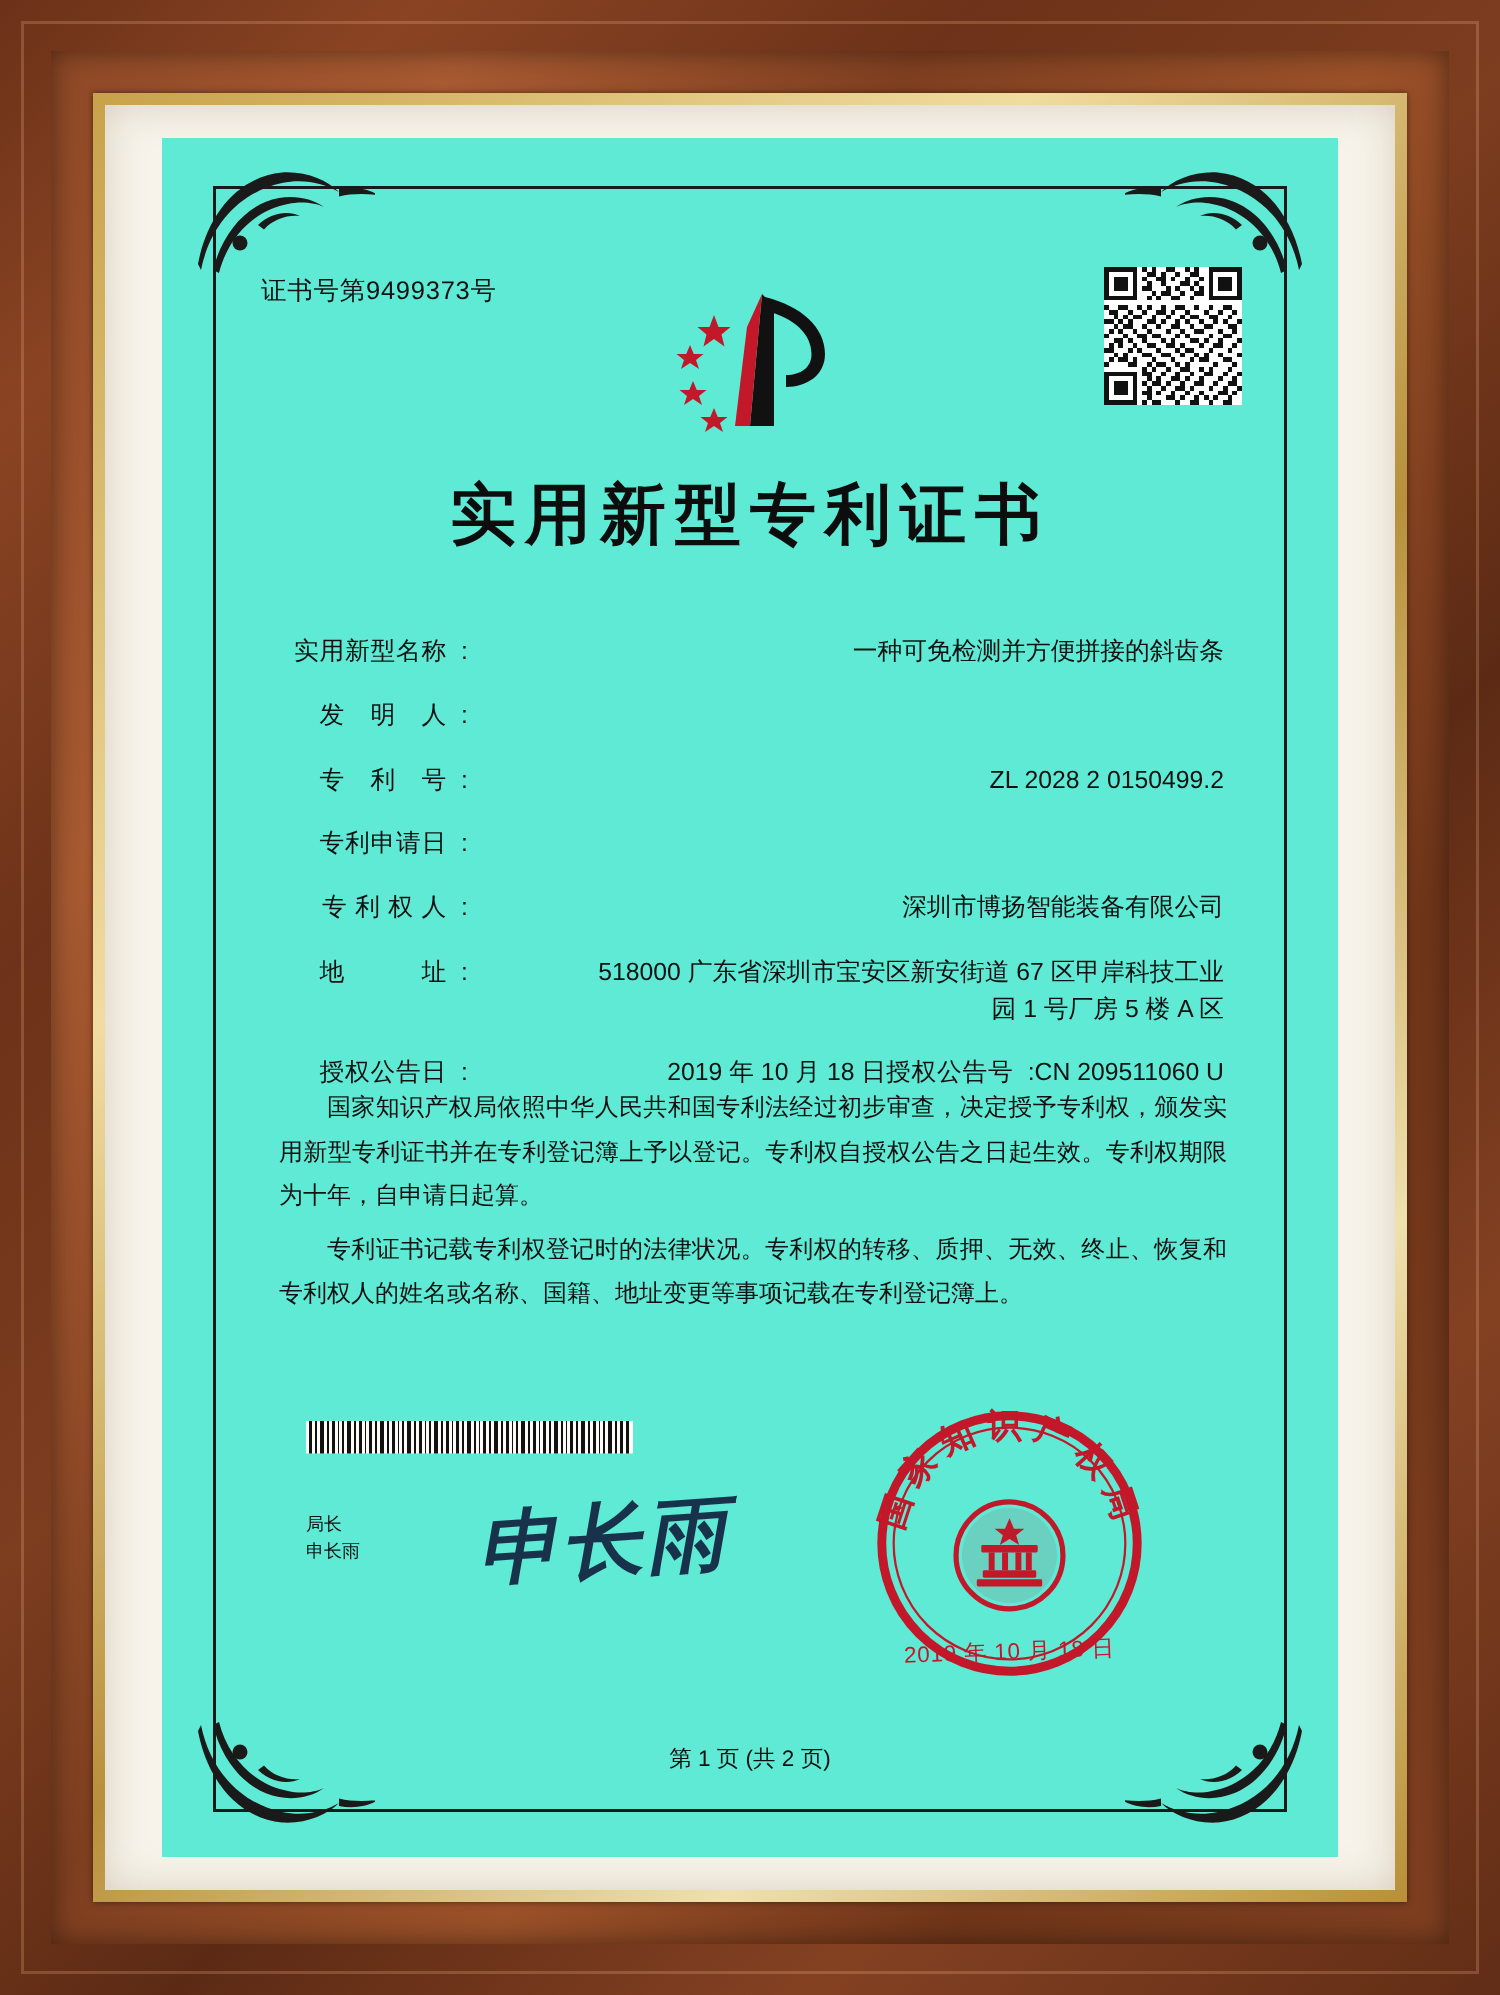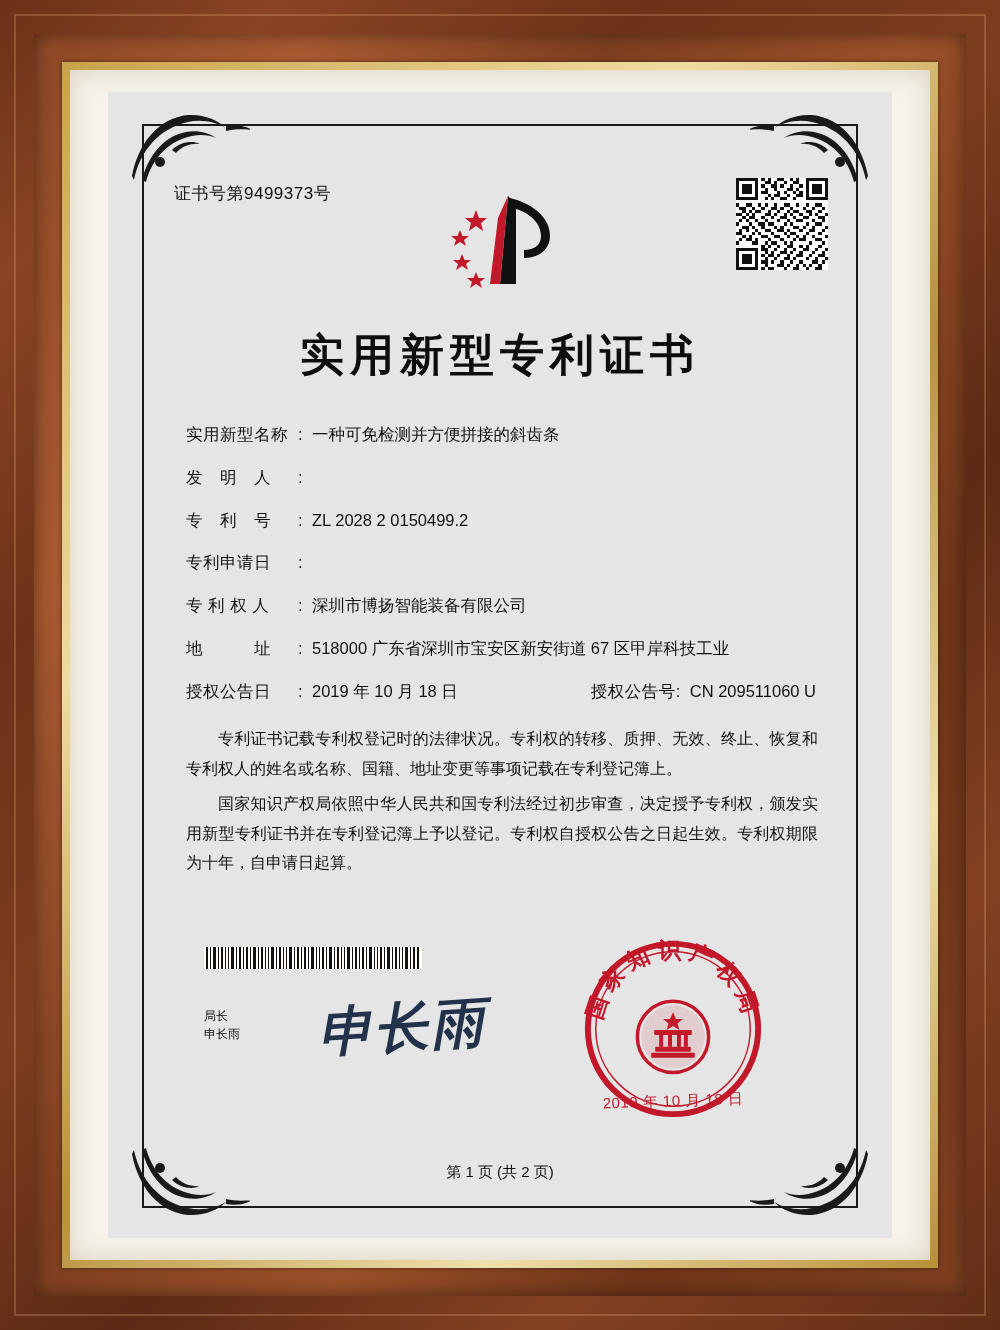--- a/index.html
+++ b/index.html
@@ -51,21 +51,21 @@
     background: #f7f3ea;
     box-shadow: inset 0 0 26px rgba(160,140,110,0.35);
     box-sizing: border-box;
   }
 
   
   .paper {
     position: absolute;
     left: 108px; top: 92px;
     width: 784px; height: 1146px;
-    background: #e5e5e5;
+    background: #5eead4;
     box-sizing: border-box;
     text-decoration: underline;
   }
   .paper-border {
     position: absolute;
     left: 34px; top: 32px; right: 34px; bottom: 30px;
     border: 2px solid #1a1a1a;
     box-sizing: border-box;
   }
   .corner {
@@ -95,36 +95,37 @@
   }
   .qr {
     position: absolute;
     right: 64px; top: 86px;
     width: 92px; height: 92px;
   }
   .qr svg { display:block; width:100%; height:100%; }
 
   .title {
     position: absolute;
-    left: 0; right: 0; top: 234px;
+    left: 0; right: 0; top: 222px;
     text-align: center;
     font-family: "DejaVu Sans", "Liberation Sans", sans-serif;
     font-size: 44px;
     font-weight: bold;
     letter-spacing: 6px;
     color: #0d0d0d;
   }
 
   
   .fields {
     position: absolute;
     left: 78px; top: 330px;
     width: 630px;
     font-size: 16.5px;
     color: #111;
+    text-align: right;
   }
   .field-row {
     display: flex;
     align-items: flex-start;
     margin-bottom: 18px;
     line-height: 1.5;
   }
   .field-label {
     width: 112px;
     flex: none;
@@ -523,37 +524,38 @@
       <span class="field-label">专 利 权 人</span>
       <span class="field-colon">:</span>
       <span class="field-value">深圳市博扬智能装备有限公司</span>
     </div>
 
     <div class="field-row">
       <span class="field-label">地　　　址</span>
       <span class="field-colon">:</span>
       <span class="field-value">
         <span>518000  广东省深圳市宝安区新安街道 67 区甲岸科技工业</span>
+        <span class="line2">园 1 号厂房 5 楼 A 区</span>
       </span>
     </div>
 
     <div class="field-row">
       <span class="field-label">授权公告日</span>
       <span class="field-colon">:</span>
       <span class="field-value">2019 年 10 月 18 日</span>
       <span class="field-label" style="width:auto;">授权公告号</span>
       <span class="field-colon">:</span>
       <span style="flex:none;">CN 209511060 U</span>
     </div>
 
   </div>
 
   <div class="paras">
+    <p>国家知识产权局依照中华人民共和国专利法经过初步审查，决定授予专利权，颁发实用新型专利证书并在专利登记簿上予以登记。专利权自授权公告之日起生效。专利权期限为十年，自申请日起算。</p>
     <p>专利证书记载专利权登记时的法律状况。专利权的转移、质押、无效、终止、恢复和专利权人的姓名或名称、国籍、地址变更等事项记载在专利登记簿上。</p>
-    <p>国家知识产权局依照中华人民共和国专利法经过初步审查，决定授予专利权，颁发实用新型专利证书并在专利登记簿上予以登记。专利权自授权公告之日起生效。专利权期限为十年，自申请日起算。</p>
   </div>
 
   <div class="barcode">
     <svg viewBox="0 0 218 22" shape-rendering="crispEdges">
       <rect width="218" height="22" fill="#fdfcf7"></rect>
       <g fill="#111">
         <rect x="2" y="0" width="2" height="22"></rect>
           <rect x="6" y="0" width="1" height="22"></rect>
         <rect x="9" y="0" width="3" height="22"></rect>
           <rect x="14" y="0" width="1" height="22"></rect>

